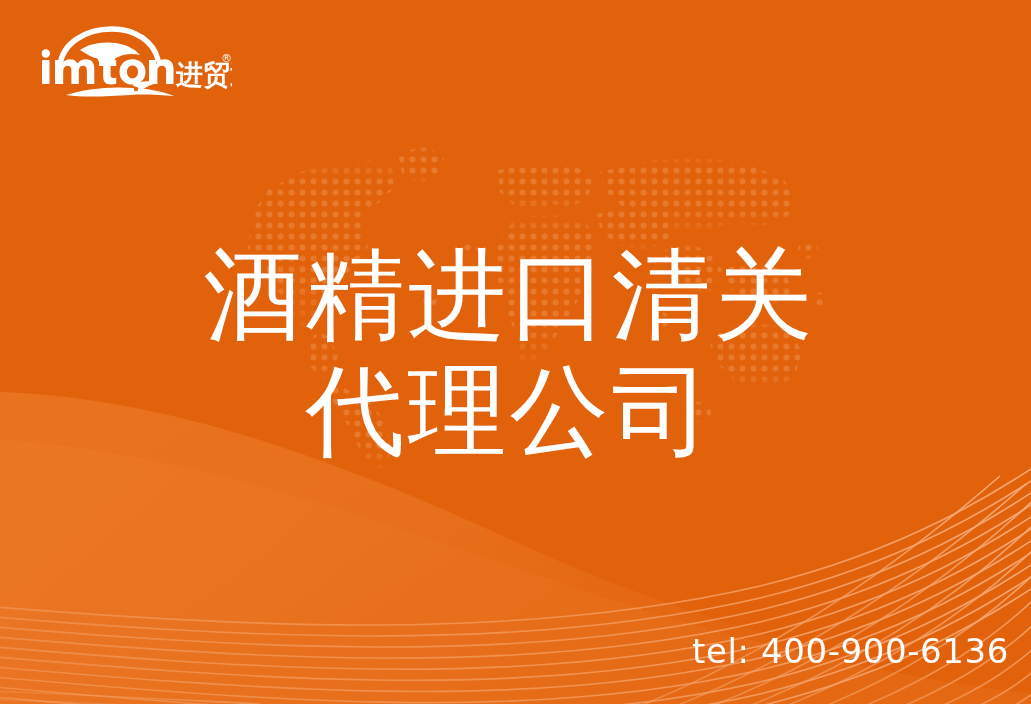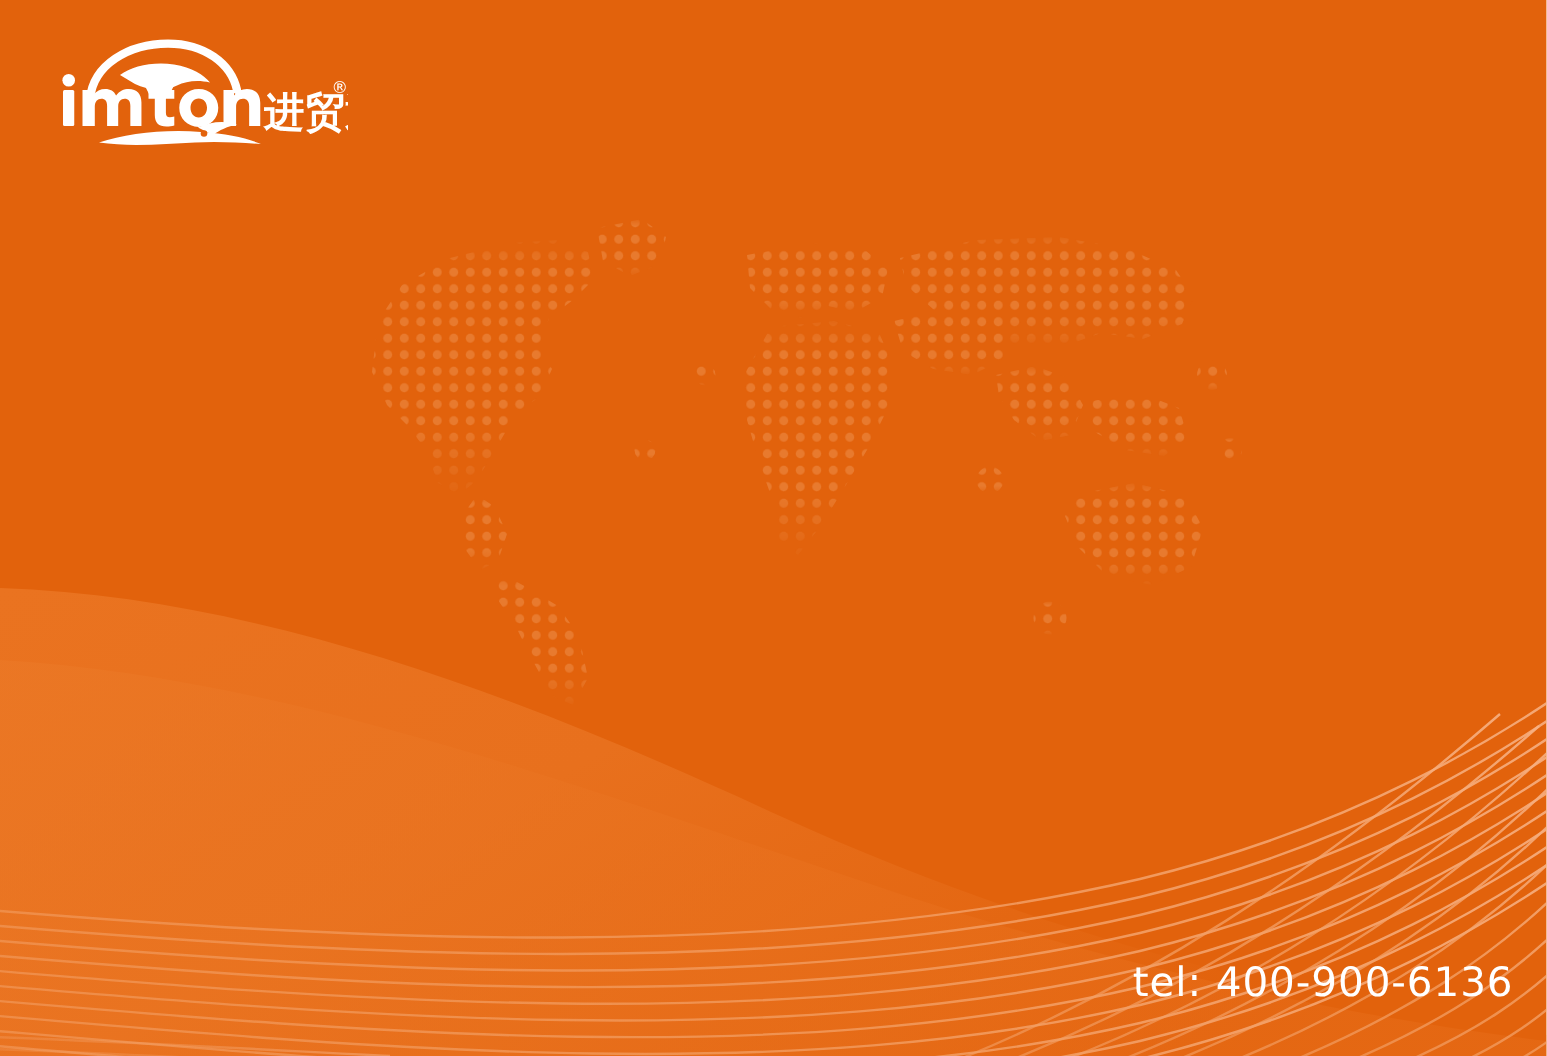--- a/index.html
+++ b/index.html
@@ -73,21 +73,21 @@
   #headline-line-1 { margin-left: -12px; }
   #headline-line-2 { margin-left: -12px; }
 
   
   #phone {
     position: absolute;
     right: 22px;
     bottom: 33px;
     z-index: 12;
     color: #ffffff;
-    font-size: 27px;
+    font-size: 34px;
     letter-spacing: 0.6px;
     font-family: "DejaVu Sans", "Liberation Sans", sans-serif;
     white-space: nowrap;
   }
 </style>
 </head>
 <body>
 
 <div id="banner">
 
@@ -236,16 +236,20 @@
           <path d="M113 34h7v3.6c2.3-2.9 5.1-4.3 8.6-4.3 5.6 0 8.9 3.4 8.9 9.3V58h-7.4V44.8
                    c0-3.3-1.5-5-4.2-5-2.8 0-4.5 2-4.5 5.4V58H113z"></path>
         </g>
 
         <text x="140" y="58" font-family="DejaVu Sans, Liberation Sans, sans-serif" font-size="27" font-weight="700" fill="#ffffff">进贸通</text>
         <text x="185" y="36" font-family="DejaVu Sans, Liberation Sans, sans-serif" font-size="11" fill="#ffffff">®</text>
       </svg>
     </div>
   </div>
 
+  <div id="headline">
+    <div class="headline-line" id="headline-line-1">酒精进口清关</div>
+    <div class="headline-line" id="headline-line-2">代理公司</div>
+  </div>
 
   <div id="phone">tel: 400-900-6136</div>
 
 </div>
 
 </body></html>

